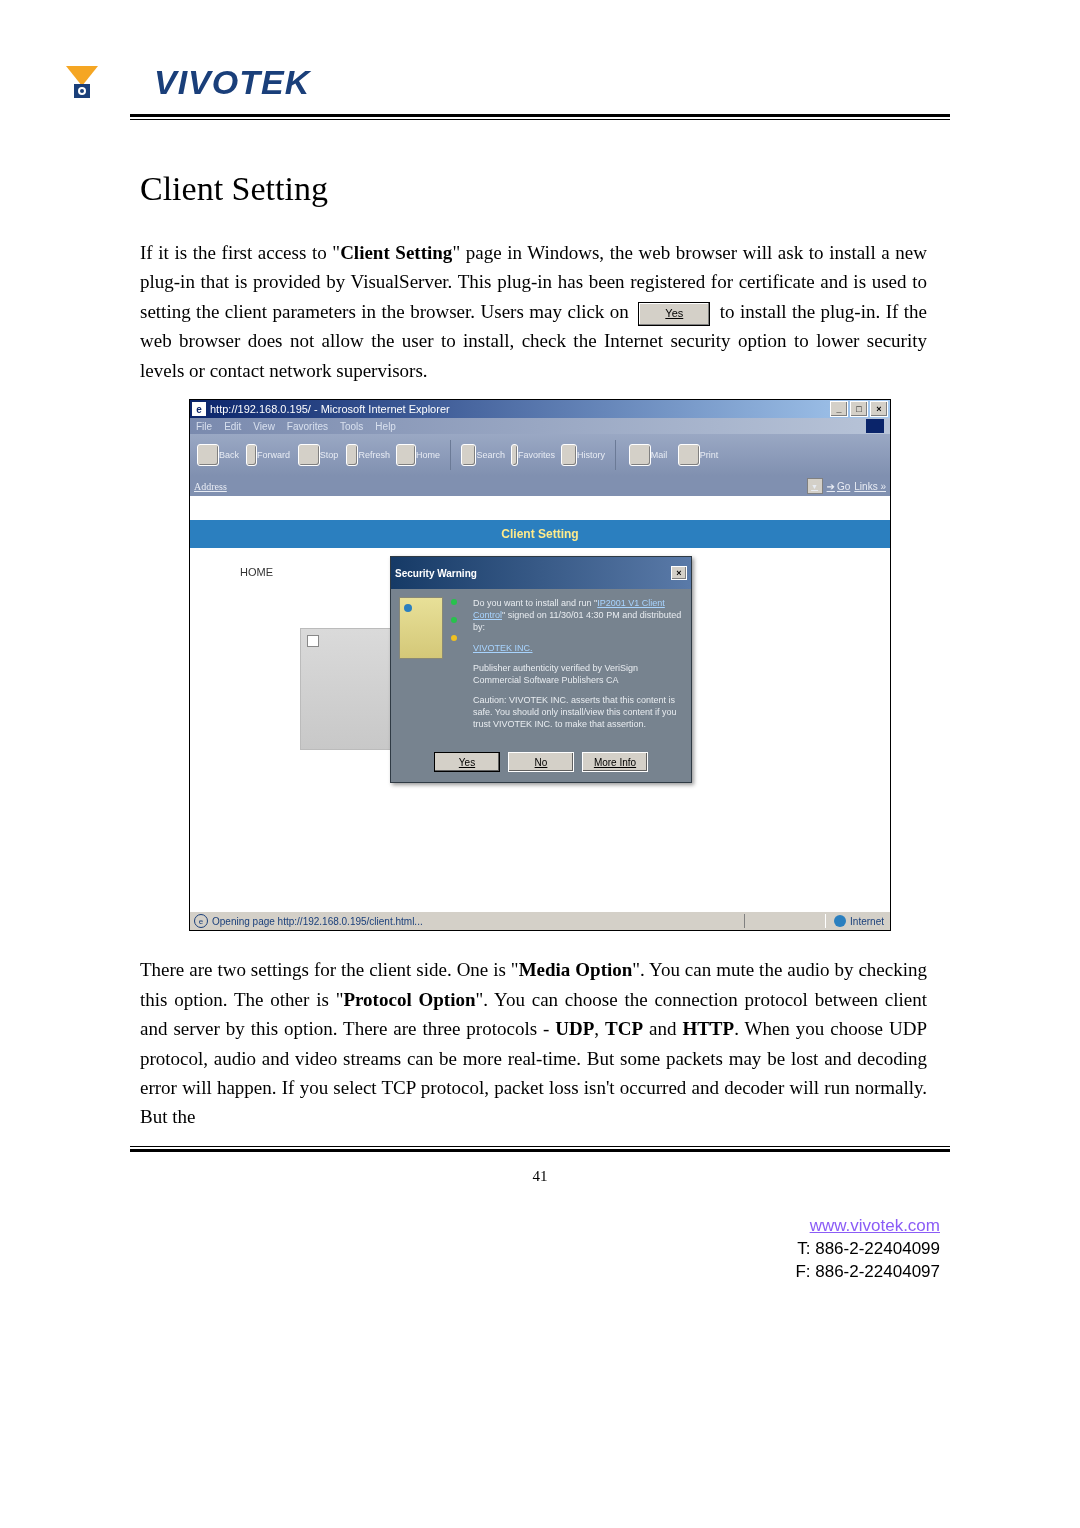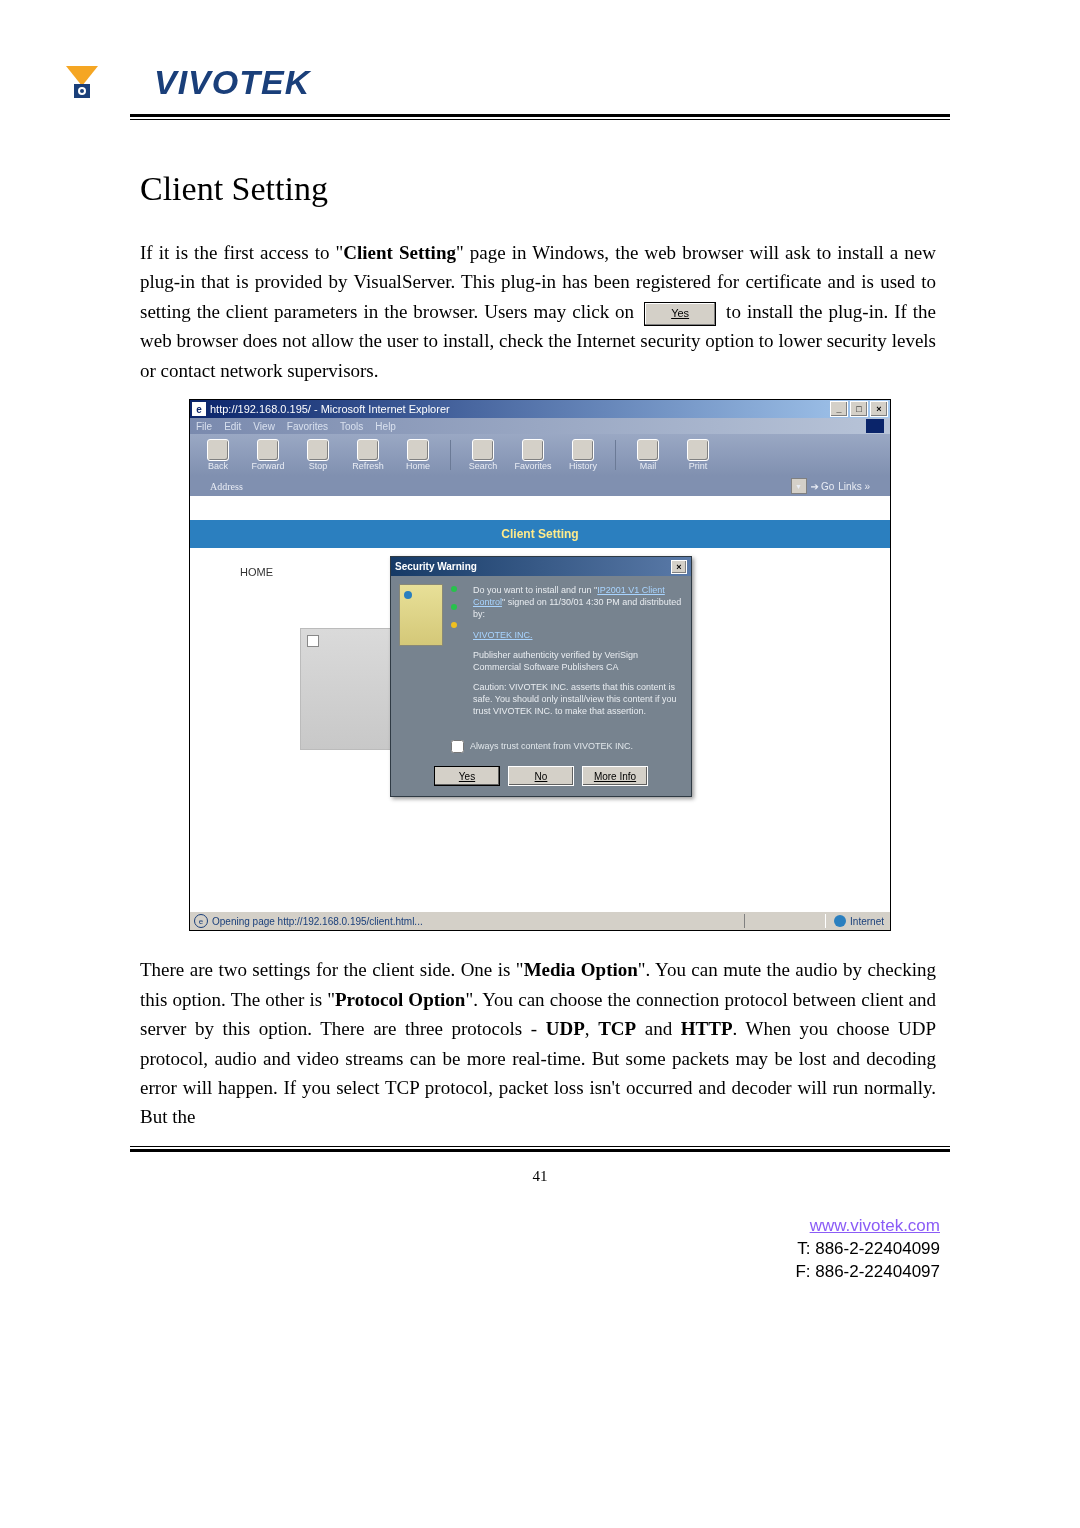--- a/index.html
+++ b/index.html
@@ -44,21 +44,21 @@
   }
   h1.title {
     font-size: 34px;
     font-weight: 400;
     margin: 0 0 30px 0;
   }
   p.body {
     font-size: 19px;
     line-height: 1.55;
     text-align: justify;
-    margin: 0 4px 14px 0;
+    margin: 0 13px 14px 0;
   }
   b { font-weight: 700; }
   .yes-btn-inline {
     display: inline-flex;
     align-items: center;
     justify-content: center;
     width: 70px;
     height: 22px;
     background: #d4d0c8;
     border: 1px solid #000;
@@ -106,25 +106,25 @@
     color:#d8e0ee;
     height:16px; display:flex; align-items:center; gap:12px; padding:0 6px;
     font-size:10px;
   }
   .ie-menubar .m-end{margin-left:auto;width:18px;height:14px;background:#0a246a;}
   .ie-toolbar {
     background: linear-gradient(#9aa8c4,#8090b0);
     height:42px; display:flex; align-items:center; gap:6px; padding:0 6px;
     color:#e8ecf4; font-size:9px;
   }
-  .tb-item{display:flex;flex-direction:column;align-items:center;justify-content:center;width:44px;}
+  .tb-item{display:flex;flex-direction:row;align-items:center;justify-content:center;width:44px;}
   .tb-ico{width:20px;height:20px;background:#d4d0c8;border:1px solid #fff;box-shadow:inset -1px -1px 0 #808080;border-radius:3px;}
   .tb-sep{width:1px;height:30px;background:#6b7a96;margin:0 4px;}
   .ie-addressbar {
-    background:#8090b0;height:20px;display:flex;align-items:center;padding:0 20px;color:#e8ecf4;font-size:10px;gap:4px;
+    background:#8090b0;height:20px;display:flex;align-items:center;padding:0 4px;color:#e8ecf4;font-size:10px;gap:4px;text-decoration:underline;
   }
   .addr-label{font-family:Tahoma;}
   .addr-input{
     flex:0 0 120px;height:14px;background:#fff;color:#000;border:1px solid #404040;
     padding:0 2px;display:flex;align-items:center;margin-top:47px;
   }
   .addr-spacer{flex:1;}
   .addr-drop{width:14px;height:14px;background:#d4d0c8;border:1px solid #808080;display:flex;align-items:center;justify-content:center;font-size:7px;}
   .addr-go{display:flex;align-items:center;gap:2px;}
   .addr-links{margin-left:0;}
@@ -143,21 +143,21 @@
   .gray-box{position:absolute;left:110px;top:80px;width:130px;height:120px;background:linear-gradient(#dadada,#c8c8c8);border:1px solid #bbb;}
   .gray-box .sm{position:absolute;left:6px;top:6px;width:10px;height:10px;background:#fff;border:1px solid #888;}
   
   .sec-dialog{
     position:absolute; left:200px; top:8px; width:300px;
     background:#77838f;border:1px solid #2f3a44;color:#fff;
     box-shadow: 2px 2px 4px rgba(0,0,0,0.4);
     font-size:9px;
   }
   .sec-title{
-    background:linear-gradient(to right,#163a66,#5a7aa8);height:19px;
+    background:linear-gradient(to right,#163a66,#5a7aa8);height:32px;
     display:flex;align-items:center;padding:0 4px;font-weight:bold;font-size:10px;justify-content:flex-end;
   }
   .sec-title .close{margin-left:auto;width:14px;height:12px;background:#d4d0c8;color:#000;display:flex;align-items:center;justify-content:center;font-size:9px;font-weight:bold;border:1px solid #fff;box-shadow:inset -1px -1px 0 #808080;}
   .sec-body{display:flex;padding:8px;gap:8px;}
   .sec-icon{width:42px;height:60px;background:linear-gradient(#e8e098,#d4c878);border:1px solid #887;position:relative;}
   .sec-icon::after{content:"";position:absolute;left:4px;top:6px;width:8px;height:8px;background:#2a7fbf;border-radius:50%;}
   .sec-side{width:14px;display:flex;flex-direction:column;gap:12px;padding-top:2px;}
   .sec-dot{width:6px;height:6px;background:#27c24c;border-radius:50%;}
   .sec-dot.y{background:#f0c020;}
   .sec-text{flex:1;line-height:1.35;color:#e8ecf0;}
@@ -320,24 +320,20 @@
               <div class="sec-dot"></div>
               <div class="sec-dot y"></div>
             </div>
             <div class="sec-text">
               <p><span>Do you want to install and run "</span><span class="link">IP2001 V1 Client Control</span><span>" signed on 11/30/01 4:30 PM and distributed by:</span></p>
               <p><span class="link">VIVOTEK INC.</span></p>
               <p>Publisher authenticity verified by VeriSign Commercial Software Publishers CA</p>
               <p>Caution: VIVOTEK INC. asserts that this content is safe. You should only install/view this content if you trust VIVOTEK INC. to make that assertion.</p>
             </div>
           </div>
-          <div class="sec-check">
-            <input type="checkbox" style="">
-            <span>Always trust content from VIVOTEK INC.</span>
-          </div>
           <div class="sec-btns">
             <div class="sec-btn primary">
                 <span>Yes</span>
               </div>
             <div class="sec-btn">
                 <span>No</span>
               </div>
             <div class="sec-btn">
                 <span>More Info</span>
               </div>

